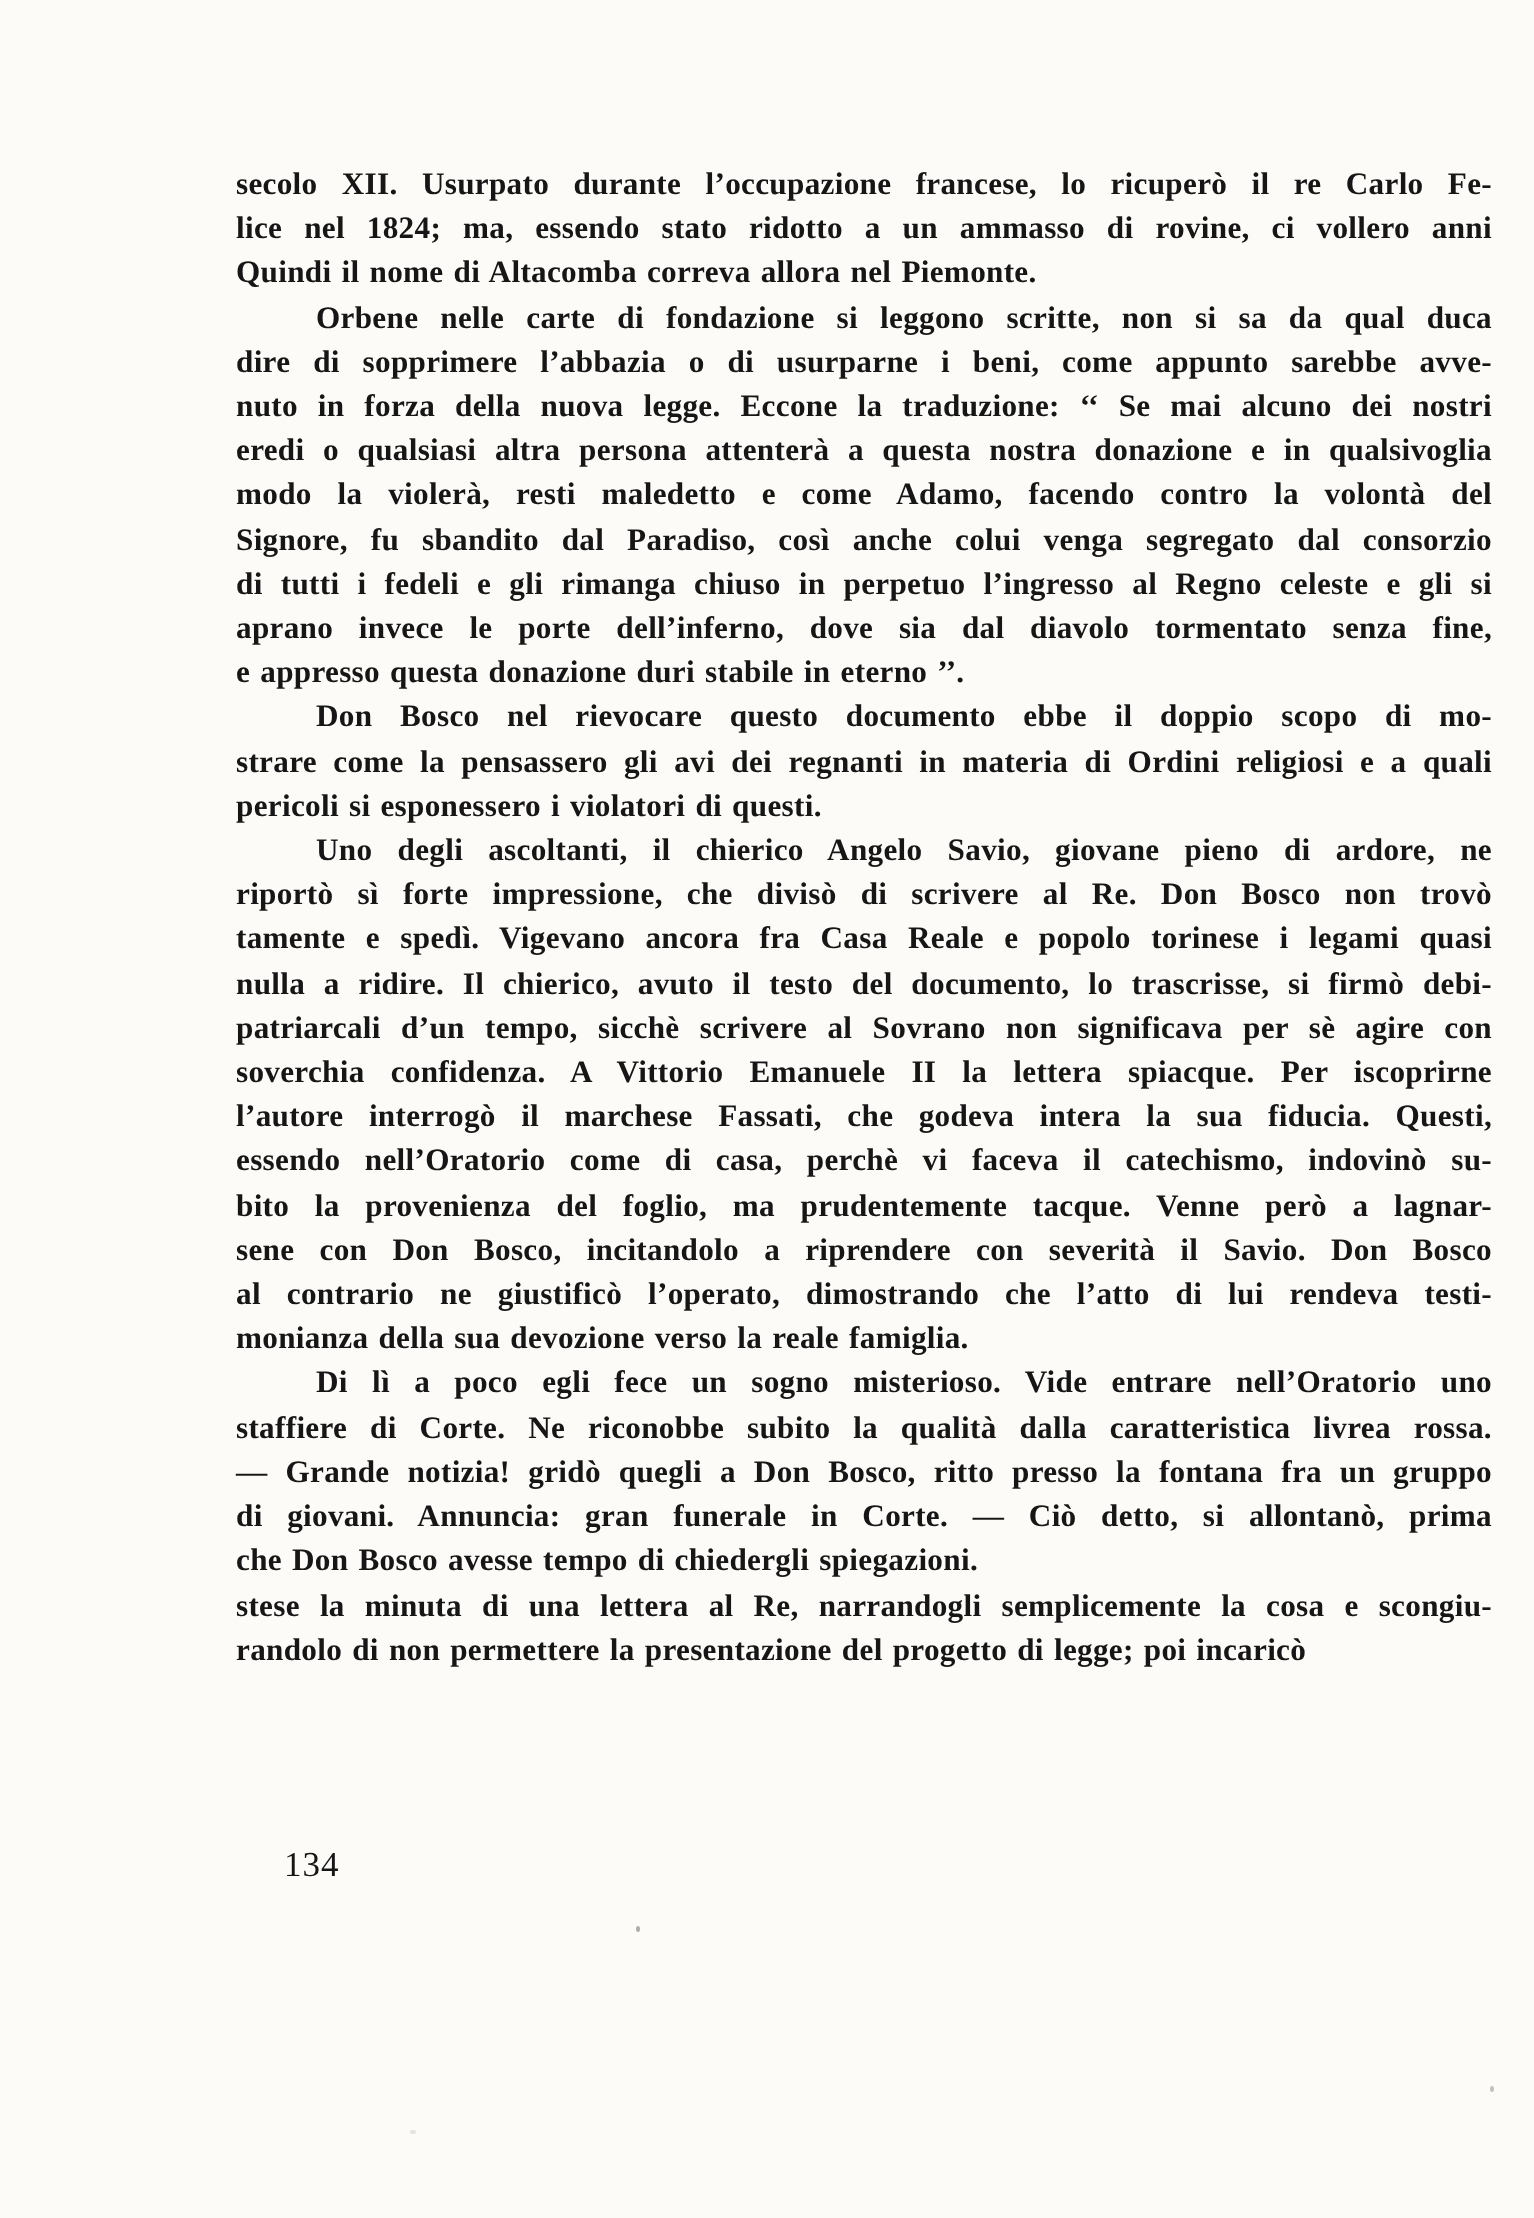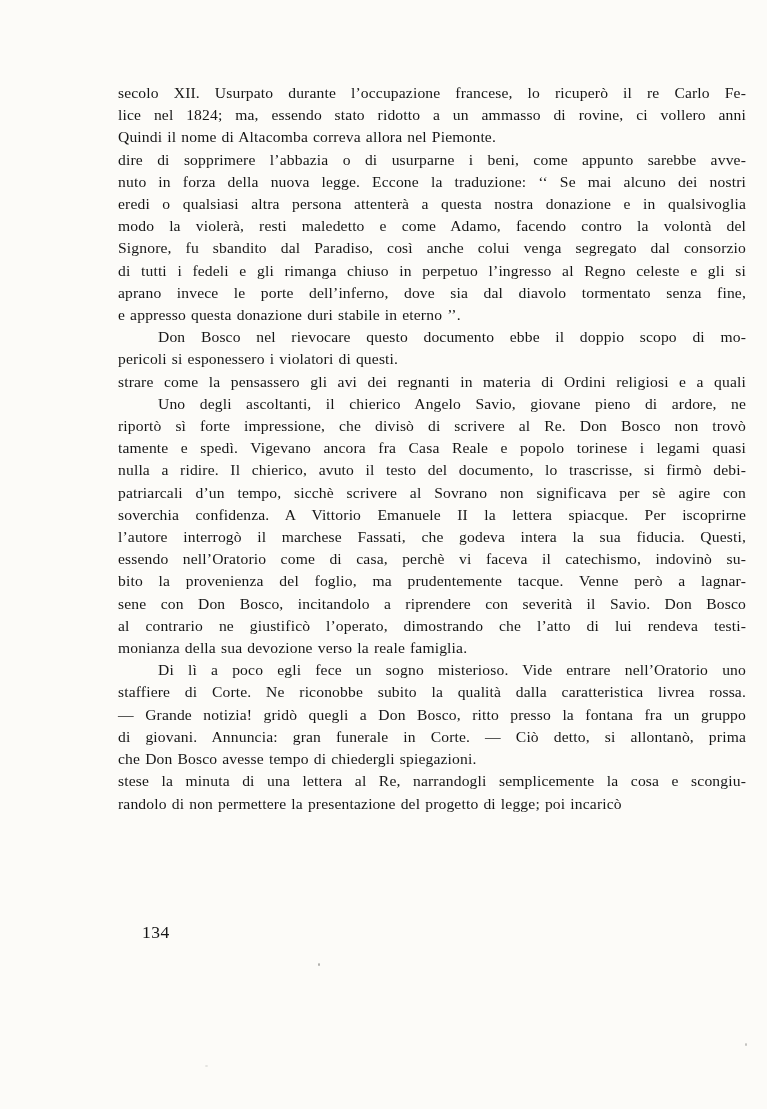--- a/index.html
+++ b/index.html
@@ -21,20 +21,21 @@
   }
   .text-block {
     position: absolute;
     left: 118px;
     top: 82px;
     width: 628px;
   }
   .paragraph {
     margin: 0;
     padding: 0;
+    font-weight: bold;
   }
   .line {
     font-size: 15.6px;
     line-height: 22.2px;
     letter-spacing: 0.15px;
     word-spacing: 1px;
     white-space: normal;
     text-align: justify;
     text-align-last: justify;
     text-justify: inter-word;
@@ -66,33 +67,34 @@
 <body style="--paper: #fcfbf8; --ink: #161616;">
 
 <div class="page">
   <div class="text-block" id="paragraphs-container">
       <div class="paragraph">
         <div class="line">secolo XII. Usurpato durante l’occupazione francese, lo ricuperò il re Carlo Fe-</div>
         <div class="line">lice nel 1824; ma, essendo stato ridotto a un ammasso di rovine, ci vollero anni</div>
         <div class="line last">Quindi il nome di Altacomba correva allora nel Piemonte.</div>
       </div>
       <div class="paragraph">
+        <div class="line indent">Orbene nelle carte di fondazione si leggono scritte, non si sa da qual duca</div>
         <div class="line">dire di sopprimere l’abbazia o di usurparne i beni, come appunto sarebbe avve-</div>
         <div class="line">nuto in forza della nuova legge. Eccone la traduzione: ‘‘ Se mai alcuno dei nostri</div>
         <div class="line">eredi o qualsiasi altra persona attenterà a questa nostra donazione e in qualsivoglia</div>
         <div class="line">modo la violerà, resti maledetto e come Adamo, facendo contro la volontà del</div>
         <div class="line">Signore, fu sbandito dal Paradiso, così anche colui venga segregato dal consorzio</div>
         <div class="line">di tutti i fedeli e gli rimanga chiuso in perpetuo l’ingresso al Regno celeste e gli si</div>
         <div class="line">aprano invece le porte dell’inferno, dove sia dal diavolo tormentato senza fine,</div>
         <div class="line last">e appresso questa donazione duri stabile in eterno ’’.</div>
       </div>
       <div class="paragraph">
         <div class="line indent">Don Bosco nel rievocare questo documento ebbe il doppio scopo di mo-</div>
+        <div class="line">strare come la pensassero gli avi dei regnanti in materia di Ordini religiosi e a quali</div>
         <div class="line last">pericoli si esponessero i violatori di questi.</div>
-        <div class="line">strare come la pensassero gli avi dei regnanti in materia di Ordini religiosi e a quali</div>
       </div>
       <div class="paragraph">
         <div class="line indent">Uno degli ascoltanti, il chierico Angelo Savio, giovane pieno di ardore, ne</div>
         <div class="line">riportò sì forte impressione, che divisò di scrivere al Re. Don Bosco non trovò</div>
         <div class="line">tamente e spedì. Vigevano ancora fra Casa Reale e popolo torinese i legami quasi</div>
         <div class="line">nulla a ridire. Il chierico, avuto il testo del documento, lo trascrisse, si firmò debi-</div>
         <div class="line">patriarcali d’un tempo, sicchè scrivere al Sovrano non significava per sè agire con</div>
         <div class="line">soverchia confidenza. A Vittorio Emanuele II la lettera spiacque. Per iscoprirne</div>
         <div class="line">l’autore interrogò il marchese Fassati, che godeva intera la sua fiducia. Questi,</div>
         <div class="line">essendo nell’Oratorio come di casa, perchè vi faceva il catechismo, indovinò su-</div>

